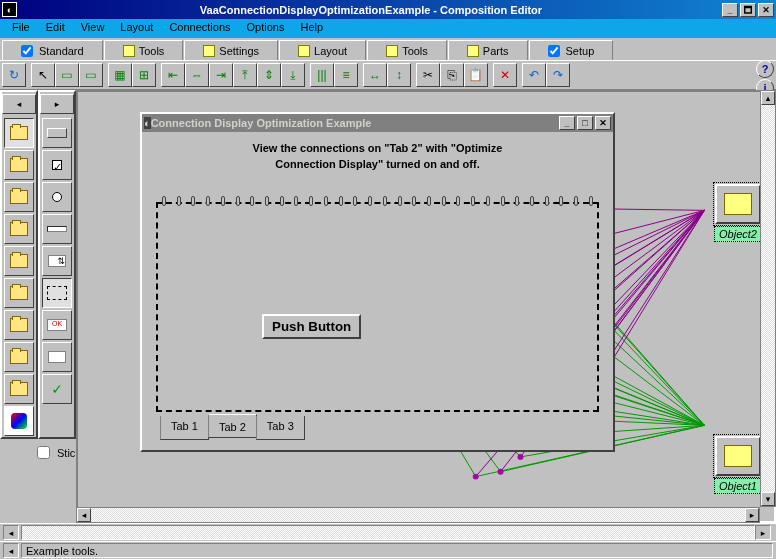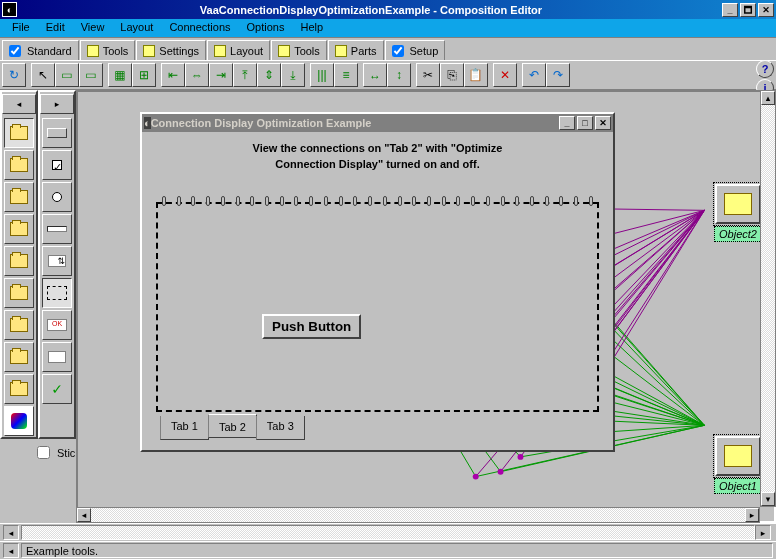--- a/index.html
+++ b/index.html
@@ -28,21 +28,21 @@
   .win-btns { display:flex; gap:2px; }
   .win-btn { width:16px; height:14px; background:#c0c0c0; border:1px solid #fff; border-right-color:#404040; border-bottom-color:#404040; font-size:9px; text-align:center; line-height:12px; color:#000; font-family:Marlett,Arial; }
   
   .menubar {
     height:19px; background:#0ea5e9; display:flex; padding:0 4px; gap:0;
     border-bottom: 1px solid #808080;
   }
   .menu-item { padding:2px 8px; }
   
   .tabstrip { display:flex; background:#c0c0c0; padding:2px 2px 0 2px; height:22px; }
-  .tab { display:flex; align-items:center; gap:4px; padding:2px 6px;
+  .tab { display:flex; align-items:center; gap:4px; padding:2px 18px;
          border:1px solid #808080; border-bottom:none; margin-right:1px; background:#c0c0c0;
          border-top-color:#fff; border-left-color:#fff; height:20px; white-space:nowrap; }
   .tab.active { background:#c0c0c0; position:relative; z-index:2; }
   .tab input[type=checkbox]{ width:12px; height:12px; margin:0 2px 0 0; padding:0; }
   .tab .tabicon { width:12px; height:12px; display:inline-block; background:#ffff80; border:1px solid #808000; }
   
   .toolbar {
     background:#c0c0c0; padding:2px; display:flex; gap:0; align-items:center; height:30px;
     border-top:1px solid #fff; border-bottom:1px solid #808080;
   }

